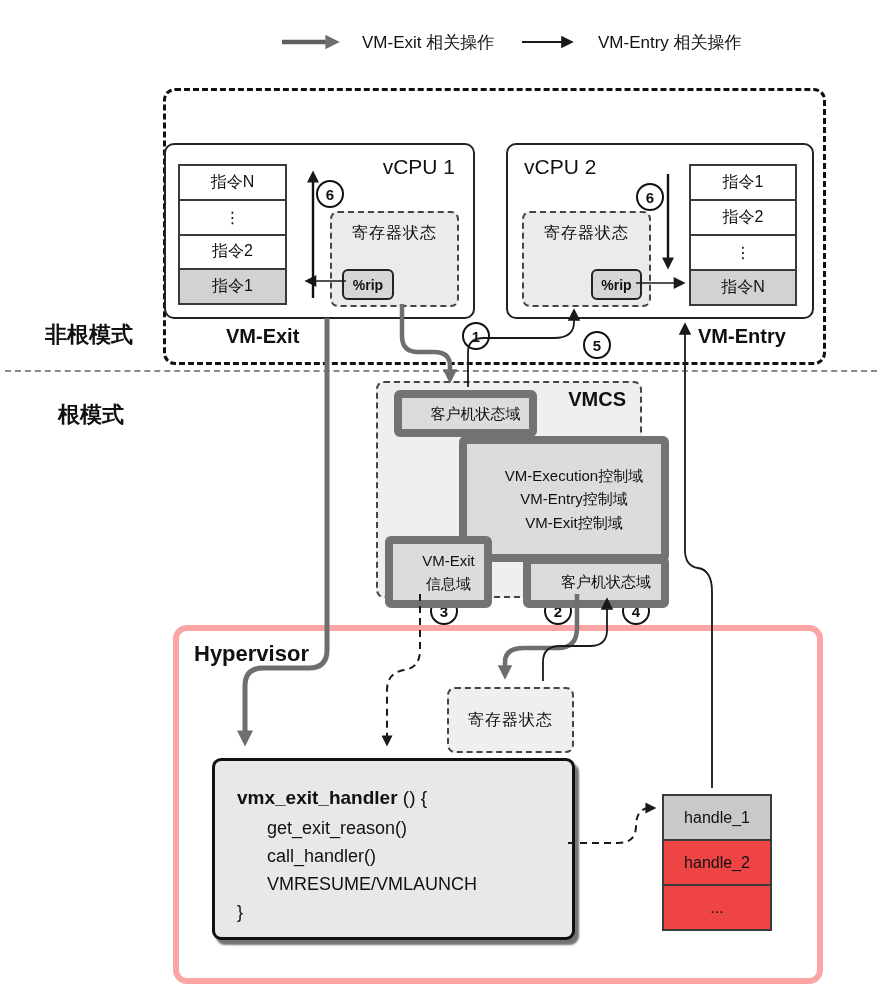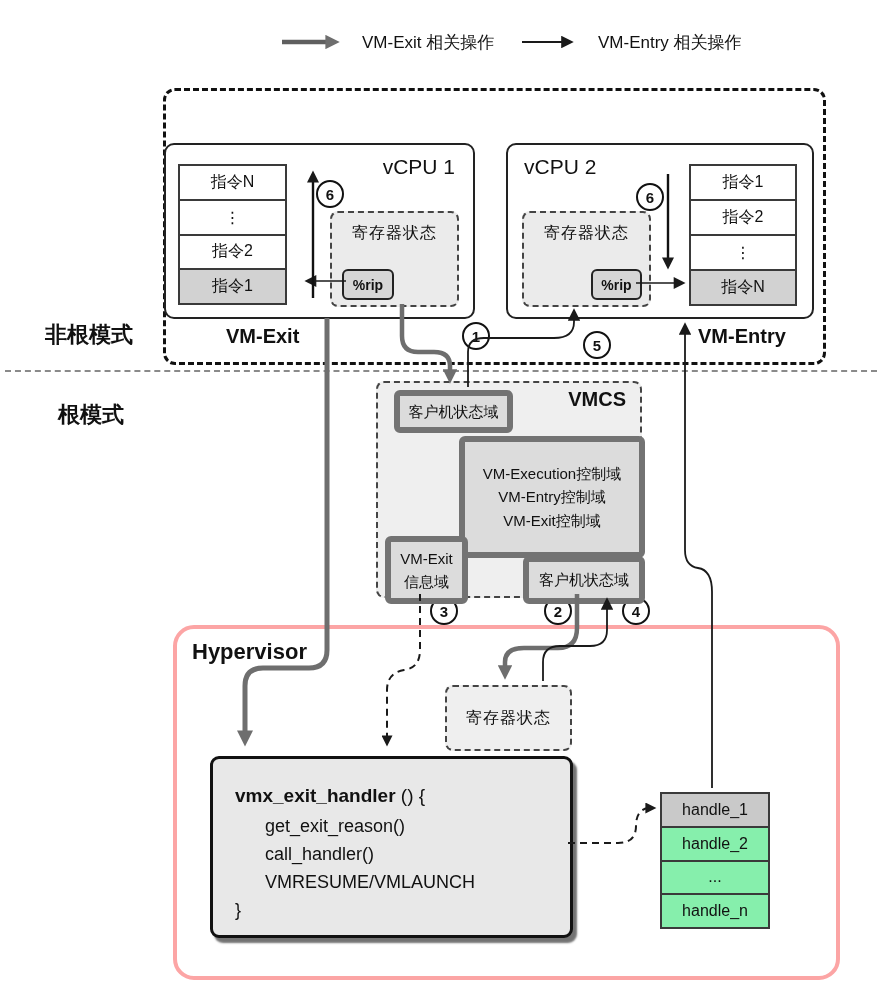--- a/index.html
+++ b/index.html
@@ -16,28 +16,28 @@
   .regbox{background:#ebebeb;border:2px dashed #444;border-radius:8px;text-align:center;}
   .regbox .rtitle{margin-top:10px;font-size:16px;letter-spacing:1px;}
   .rip{background:#d6d6d6;border:2px solid #222;border-radius:6px;
        display:flex;align-items:center;justify-content:center;
        font-weight:bold;font-size:14px;}
   .itable{border:2px solid #3a3a3a;background:#fff;display:flex;flex-direction:column;}
   .irow{flex:1;display:flex;align-items:center;justify-content:center;font-size:16px;}
   .irow + .irow{border-top:2px solid #3a3a3a;}
   .irow.hl{background:#d2d2d2;}
   .vmcs{background:#efefef;border:2px dashed #444;border-radius:8px;}
-  .graybox{background:#dcdcdc;border:6px solid #737373;border-radius:6px;
+  .graybox{background:#dcdcdc;border:8px solid #737373;border-radius:6px;
            display:flex;flex-direction:column;align-items:center;justify-content:center;
-           text-align:center;font-size:15px;line-height:1.55;}
-  .hyp{background:#fff;border:4px solid #fca5a5;border-radius:21px;padding-left:21px;}
+           text-align:center;font-size:15px;line-height:1.55;padding-left:20px;}
+  .hyp{background:#fff;border:6px solid #fca5a5;border-radius:14px;}
   .codebox{background:#e8e8e8;border:3px solid #111;border-radius:9px;
            box-shadow:4px 5px 2px rgba(0,0,0,0.55);font-size:18px;}
   .codeline{position:absolute;white-space:nowrap;}
-  .htable{border:2px solid #3a3a3a;background:#86efac;display:flex;flex-direction:column;}
+  .htable{border:2px solid #3a3a3a;background:#ef4444;display:flex;flex-direction:column;}
   .hrow{flex:1;display:flex;align-items:center;justify-content:center;font-size:16px;}
   .hrow + .hrow{border-top:2px solid #3a3a3a;}
   .hrow.hl{background:#c9c9c9;}
   .circle{width:24px;height:24px;border:2px solid #111;border-radius:50%;
           display:inline-flex;align-items:center;justify-content:center;
           font-size:15px;font-weight:bold;background:#fff;}
   .divider{border-top:2px dashed #8a8a8a;height:0;}
   svg.overlay{position:absolute;left:0;top:0;pointer-events:none;}
 </style>
 </head>
@@ -119,21 +119,20 @@
       <div class="codeline" style="left:52px;top:57px;">get_exit_reason()</div>
       <div class="codeline" style="left:52px;top:85px;">call_handler()</div>
       <div class="codeline" style="left:52px;top:113px;">VMRESUME/VMLAUNCH</div>
       <div class="codeline" style="left:22px;top:141px;">}</div>
     </div>
 
     <div class="abs htable" style="left:483px;top:163px;width:106px;height:133px;">
       <div class="hrow hl">handle_1</div>
       <div class="hrow">handle_2</div>
       <div class="hrow">...</div>
-      <div class="hrow">handle_n</div>
     </div>
   </div>
 
   <svg class="overlay" width="883" height="990" viewBox="0 0 883 990">
     <defs>
       <marker id="mthick" viewBox="0 0 10 10" refX="6" refY="5" markerWidth="3.4" markerHeight="3.2" orient="auto">
         <path d="M0,0 L10,5 L0,10 z" fill="#6e6e6e"></path>
       </marker>
       <marker id="mthin" viewBox="0 0 10 10" refX="7" refY="5" markerWidth="8" markerHeight="7" orient="auto">
         <path d="M0,0 L10,5 L0,10 z" fill="#1a1a1a"></path>

